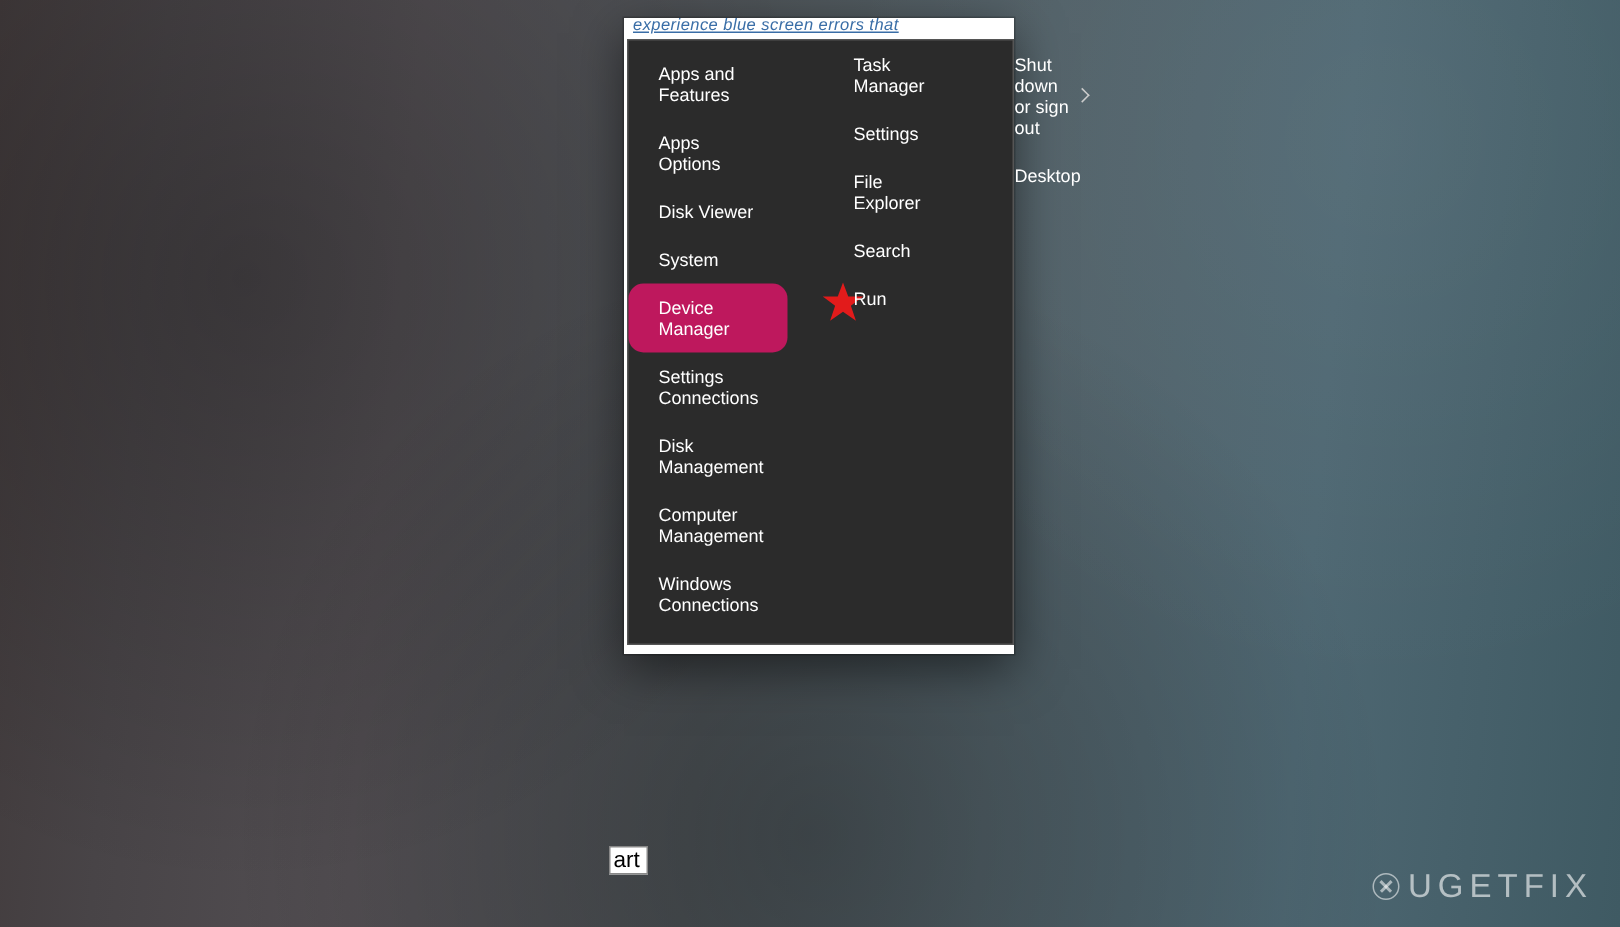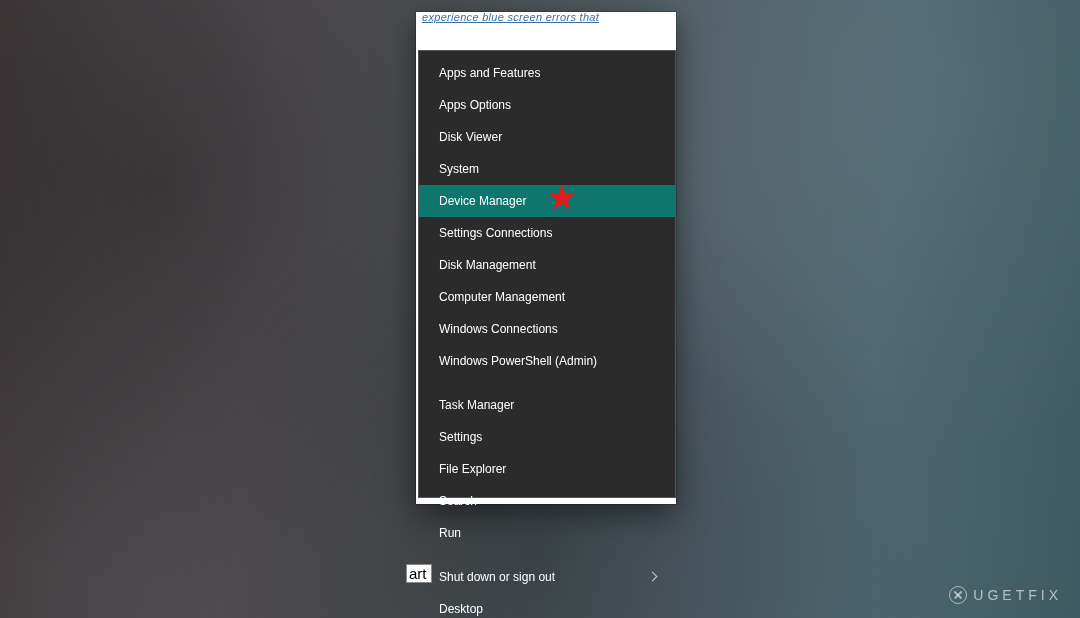--- a/index.html
+++ b/index.html
@@ -34,21 +34,21 @@
       radial-gradient(circle at 85% 15%, rgba(255,255,255,0.05), transparent 35%),
       radial-gradient(circle at 50% 90%, rgba(0,0,0,0.25), transparent 50%);
     pointer-events: none;
   }
 
   .panel-wrap {
     position: absolute;
     top: 12px;
     left: 416px;
     width: 260px;
-    height: 492px;
+    height: 424px;
     background: #ffffff;
     box-shadow: 0 0 0 1px rgba(0,0,0,0.2), 0 10px 30px rgba(0,0,0,0.5);
   }
   .obscured {
     position: absolute;
     top: 0;
     left: 0;
     right: 0;
     height: 14px;
     background: #fff;
@@ -65,39 +65,39 @@
   .menu {
     position: absolute;
     top: 14px;
     left: 2px;
     right: 0;
     bottom: 6px;
     background: #2b2b2b;
     border: 1px solid #555;
     box-sizing: border-box;
     display: flex;
-    flex-direction: column;
-    margin-top: 24px;
+    flex-direction: row;
   }
   .menu-list {
     padding-top: 6px;
   }
   .menu-item {
     position: relative;
     color: #fff;
     font-size: 12px;
     line-height: 14px;
     padding: 9px 16px 9px 20px;
     cursor: default;
     display: flex;
     align-items: center;
     justify-content: space-between;
   }
   .menu-item.hover {
-    background: #0f766e;
+    background: #be185d;
+    border-radius: 10px;
   }
   .menu-sep {
     height: 1px;
     background: #555;
     margin: 6px 12px;
   }
   .menu-spacer { flex: 1 1 auto; }
   .chevron {
     width: 12px;
     height: 12px;
@@ -133,21 +133,21 @@
   }
 
   .watermark {
     position: absolute;
     right: 18px;
     bottom: 14px;
     display: flex;
     align-items: center;
     gap: 6px;
     color: rgba(255,255,255,0.6);
-    font-size: 14px;
+    font-size: 22px;
     letter-spacing: 4px;
     font-weight: 300;
     pointer-events: none;
     user-select: none;
   }
   .watermark .wm-icon {
     width: 16px; height: 16px;
     border: 1.5px solid rgba(255,255,255,0.55);
     border-radius: 50%;
     position: relative;
@@ -200,23 +200,20 @@
         </div>
         <div class="menu-item">
           <span>Disk Management</span>
         </div>
         <div class="menu-item">
           <span>Computer Management</span>
         </div>
         <div class="menu-item">
           <span>Windows Connections</span>
         </div>
-        <div class="menu-item">
-          <span>Windows PowerShell (Admin)</span>
-        </div>
       </div>
 
       <div class="menu-sep"></div>
 
       <div class="menu-list" style="padding-top:0">
         <div class="menu-item">
           <span>Task Manager</span>
         </div>
         <div class="menu-item">
           <span>Settings</span>

